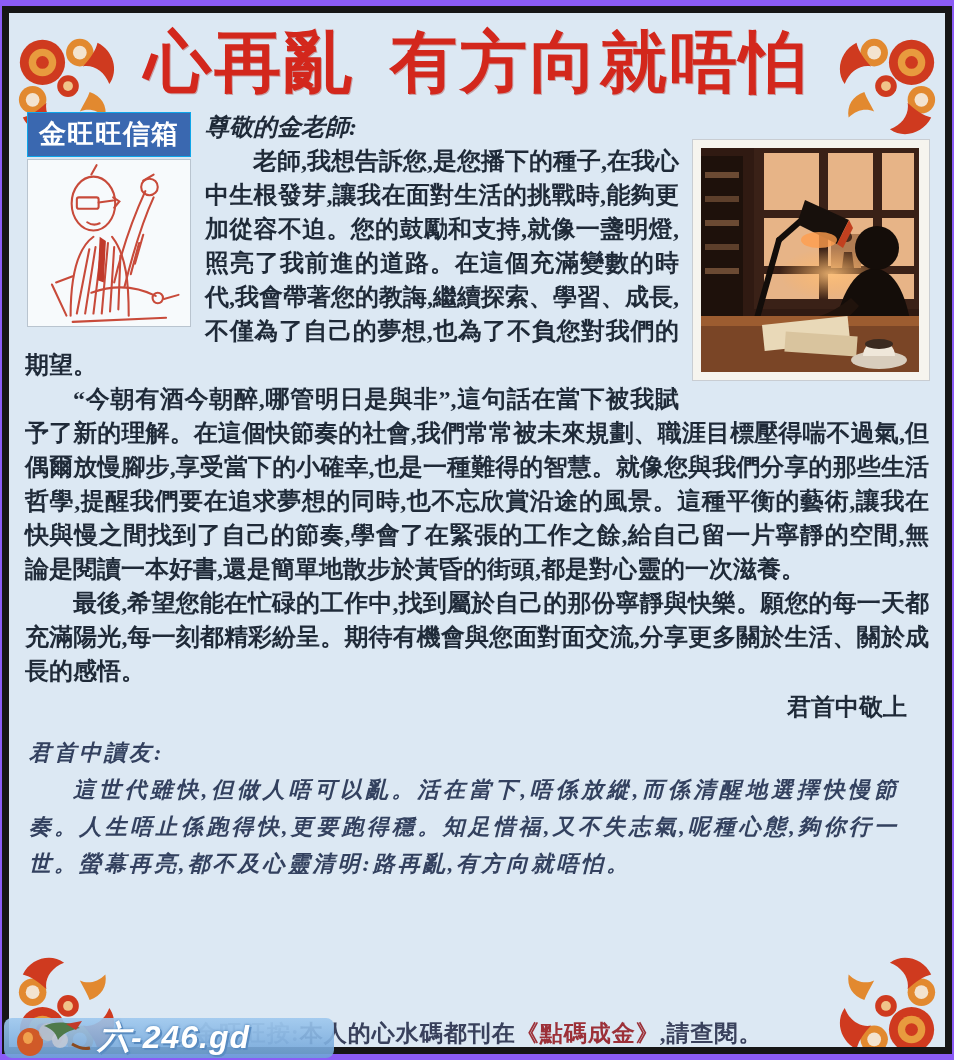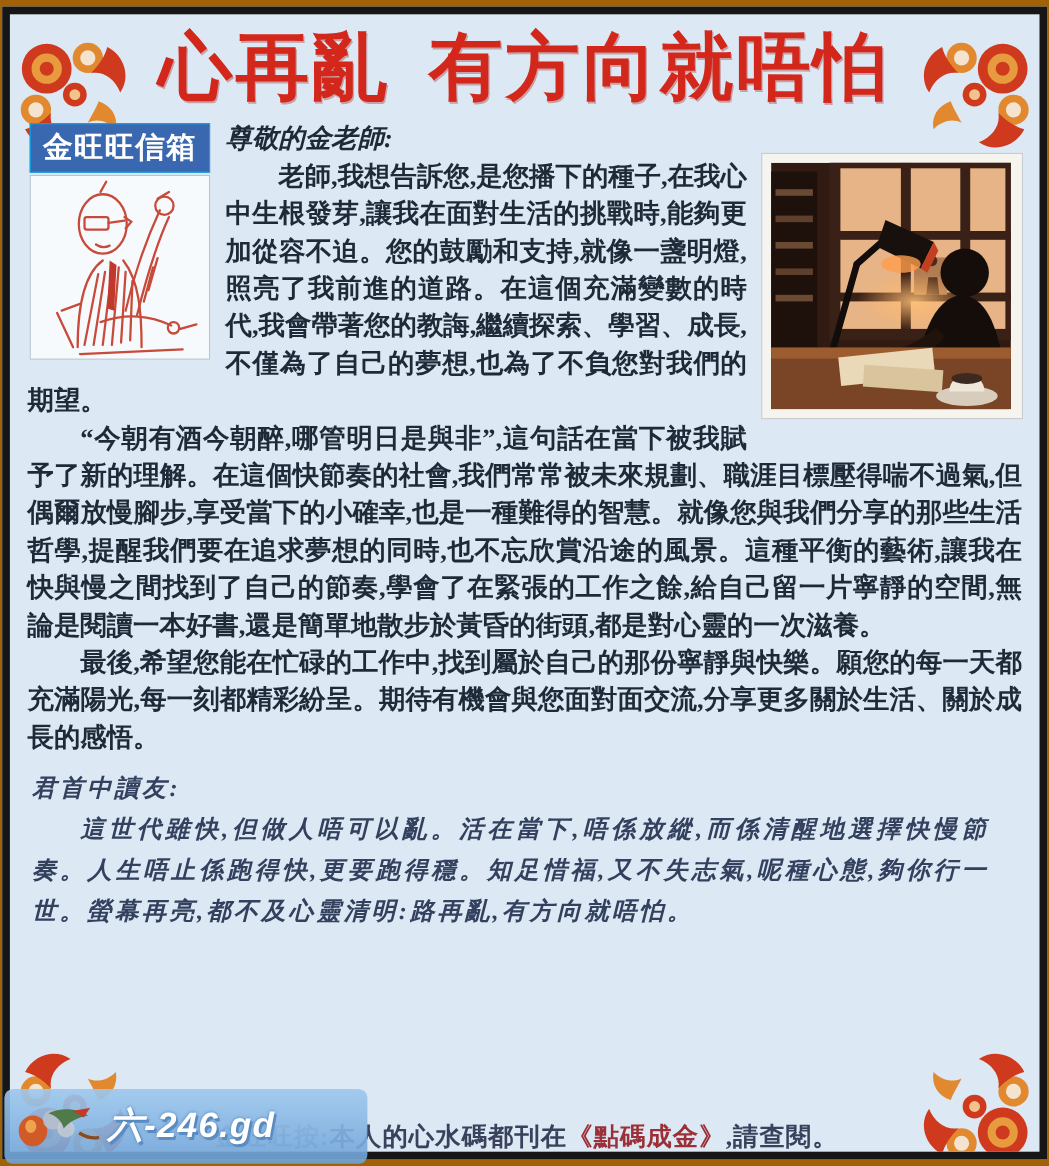--- a/index.html
+++ b/index.html
@@ -1,19 +1,19 @@
 <!DOCTYPE html>
 <html><head>
 <meta charset="utf-8">
 <style>
   * { box-sizing: border-box; margin: 0; padding: 0; }
   html,body { width:954px; height:1060px; background:#eef2f6; }
   body { font-family:"Liberation Serif","DejaVu Serif",serif; overflow:hidden; }
 
-  .scan { position:relative; width:954px; height:1060px; background:#a16207; }
+  .scan { position:relative; width:954px; height:1060px; background:#8b5cf6; }
   .frame { position:absolute; top:6px; left:2px; right:2px; bottom:6px;
            border:7px solid #161616; background:#dce8f3; overflow:hidden; }
   .page  { position:relative; width:100%; height:100%; padding:0 16px; }
 
   
   .corner { position:absolute; width:118px; height:106px; z-index:1; pointer-events:none; }
   .corner.tl { top:2px; left:2px; }
   .corner.tr { top:2px; right:2px; transform:scaleX(-1); }
   .corner.bl { bottom:2px; left:2px; transform:scaleY(-1); }
   .corner.br { bottom:2px; right:2px; transform:scale(-1,-1); }
@@ -44,21 +44,21 @@
            color:#33415f; font-style:italic; font-size:22px; line-height:37px;
            letter-spacing:3px; font-weight:600; }
   .reply .body { text-indent:2em; text-align:justify; }
 
   .footnote { position:absolute; left:186px; bottom:14px; z-index:3; font-size:23px;
               font-weight:600; color:#39415c; letter-spacing:1px; white-space:nowrap; }
   .footnote .fn-label { color:#8391a8; }
   .footnote .fn-book { color:#9c3038; }
   .footnote .fn-pre, .footnote .fn-post { color:#39415c; }
 
-  .watermark { position:absolute; left:4px; bottom:2px; width:330px; height:68px; z-index:5;
+  .watermark { position:absolute; left:4px; bottom:2px; width:330px; height:40px; z-index:5;
                background:linear-gradient(180deg, rgba(158,200,238,.9), rgba(110,162,215,.9));
                border-radius:8px; display:flex; align-items:center; gap:6px; padding:0 10px;
                font-family:"Liberation Sans","DejaVu Sans",sans-serif; }
   .watermark .wm-text { color:#ffffff; font-weight:bold; font-size:32px; letter-spacing:1px;
                text-shadow:0 0 3px #4a7fb5, 2px 2px 0 #5d8fc4; font-style:italic; }
   .watermark svg { flex:0 0 auto; }
 </style>
 </head>
 <body>
 
@@ -217,20 +217,21 @@
             <ellipse cx="178" cy="212" rx="28" ry="9" fill="#d8cdbd"></ellipse>
             <path d="M162,184 a16,16 0 0,0 32,0 Z" transform="rotate(180 178 196)" fill="#efe7da"></path>
             <ellipse cx="178" cy="196" rx="14" ry="5" fill="#3a2a20"></ellipse>
           </svg>
         </div>
 
         <p class="greeting">尊敬的金老師:</p>
         <p>老師,我想告訴您,是您播下的種子,在我心中生根發芽,讓我在面對生活的挑戰時,能夠更加從容不迫。您的鼓勵和支持,就像一盞明燈,照亮了我前進的道路。在這個充滿變數的時代,我會帶著您的教誨,繼續探索、學習、成長,不僅為了自己的夢想,也為了不負您對我們的期望。</p>
         <p>“今朝有酒今朝醉,哪管明日是與非”,這句話在當下被我賦予了新的理解。在這個快節奏的社會,我們常常被未來規劃、職涯目標壓得喘不過氣,但偶爾放慢腳步,享受當下的小確幸,也是一種難得的智慧。就像您與我們分享的那些生活哲學,提醒我們要在追求夢想的同時,也不忘欣賞沿途的風景。這種平衡的藝術,讓我在快與慢之間找到了自己的節奏,學會了在緊張的工作之餘,給自己留一片寧靜的空間,無論是閱讀一本好書,還是簡單地散步於黃昏的街頭,都是對心靈的一次滋養。</p>
         <p>最後,希望您能在忙碌的工作中,找到屬於自己的那份寧靜與快樂。願您的每一天都充滿陽光,每一刻都精彩紛呈。期待有機會與您面對面交流,分享更多關於生活、關於成長的感悟。</p>
+        <p class="sig-letter">君首中敬上</p>
       </div>
 
       <div class="reply">
         <p class="salutation">君首中讀友:</p>
         <p class="body">這世代雖快,但做人唔可以亂。活在當下,唔係放縱,而係清醒地選擇快慢節奏。人生唔止係跑得快,更要跑得穩。知足惜福,又不失志氣,呢種心態,夠你行一世。螢幕再亮,都不及心靈清明:路再亂,有方向就唔怕。</p>
 
       </div>
 
       <div class="footnote">
         <span class="fn-label">金旺旺按:</span><span class="fn-pre">本人的心水碼都刊在</span><span class="fn-book">《點碼成金》</span><span class="fn-post">,請查閱。</span>

